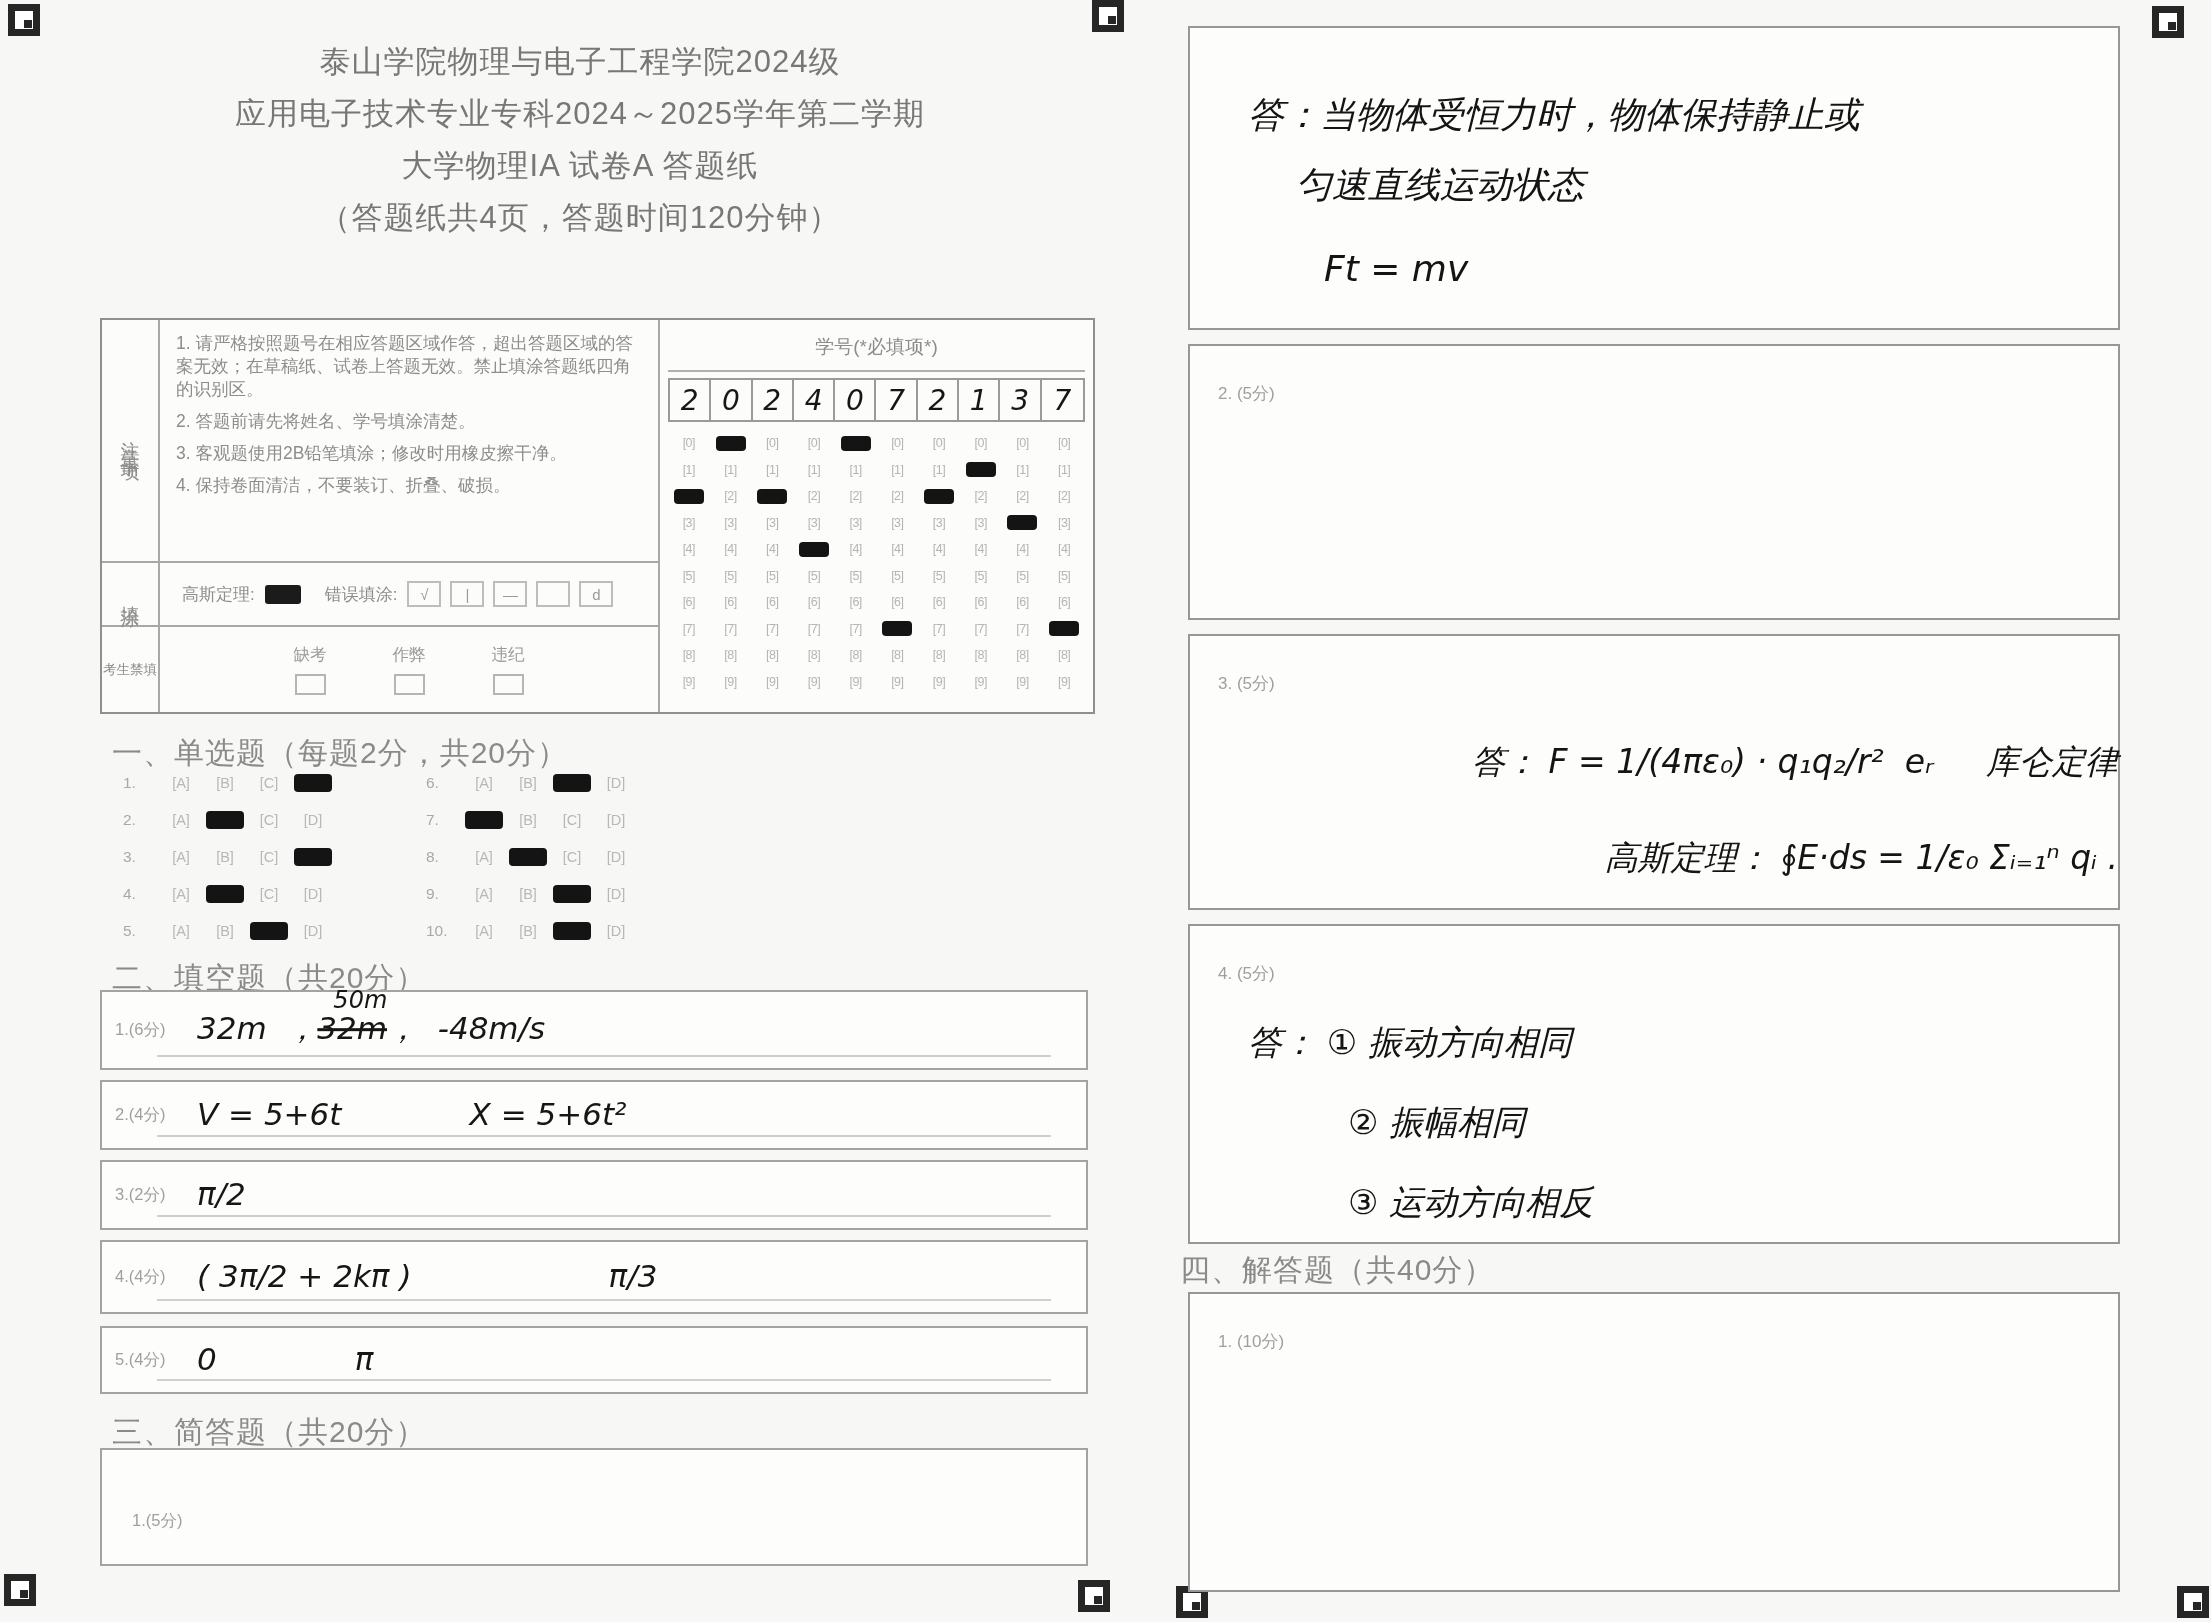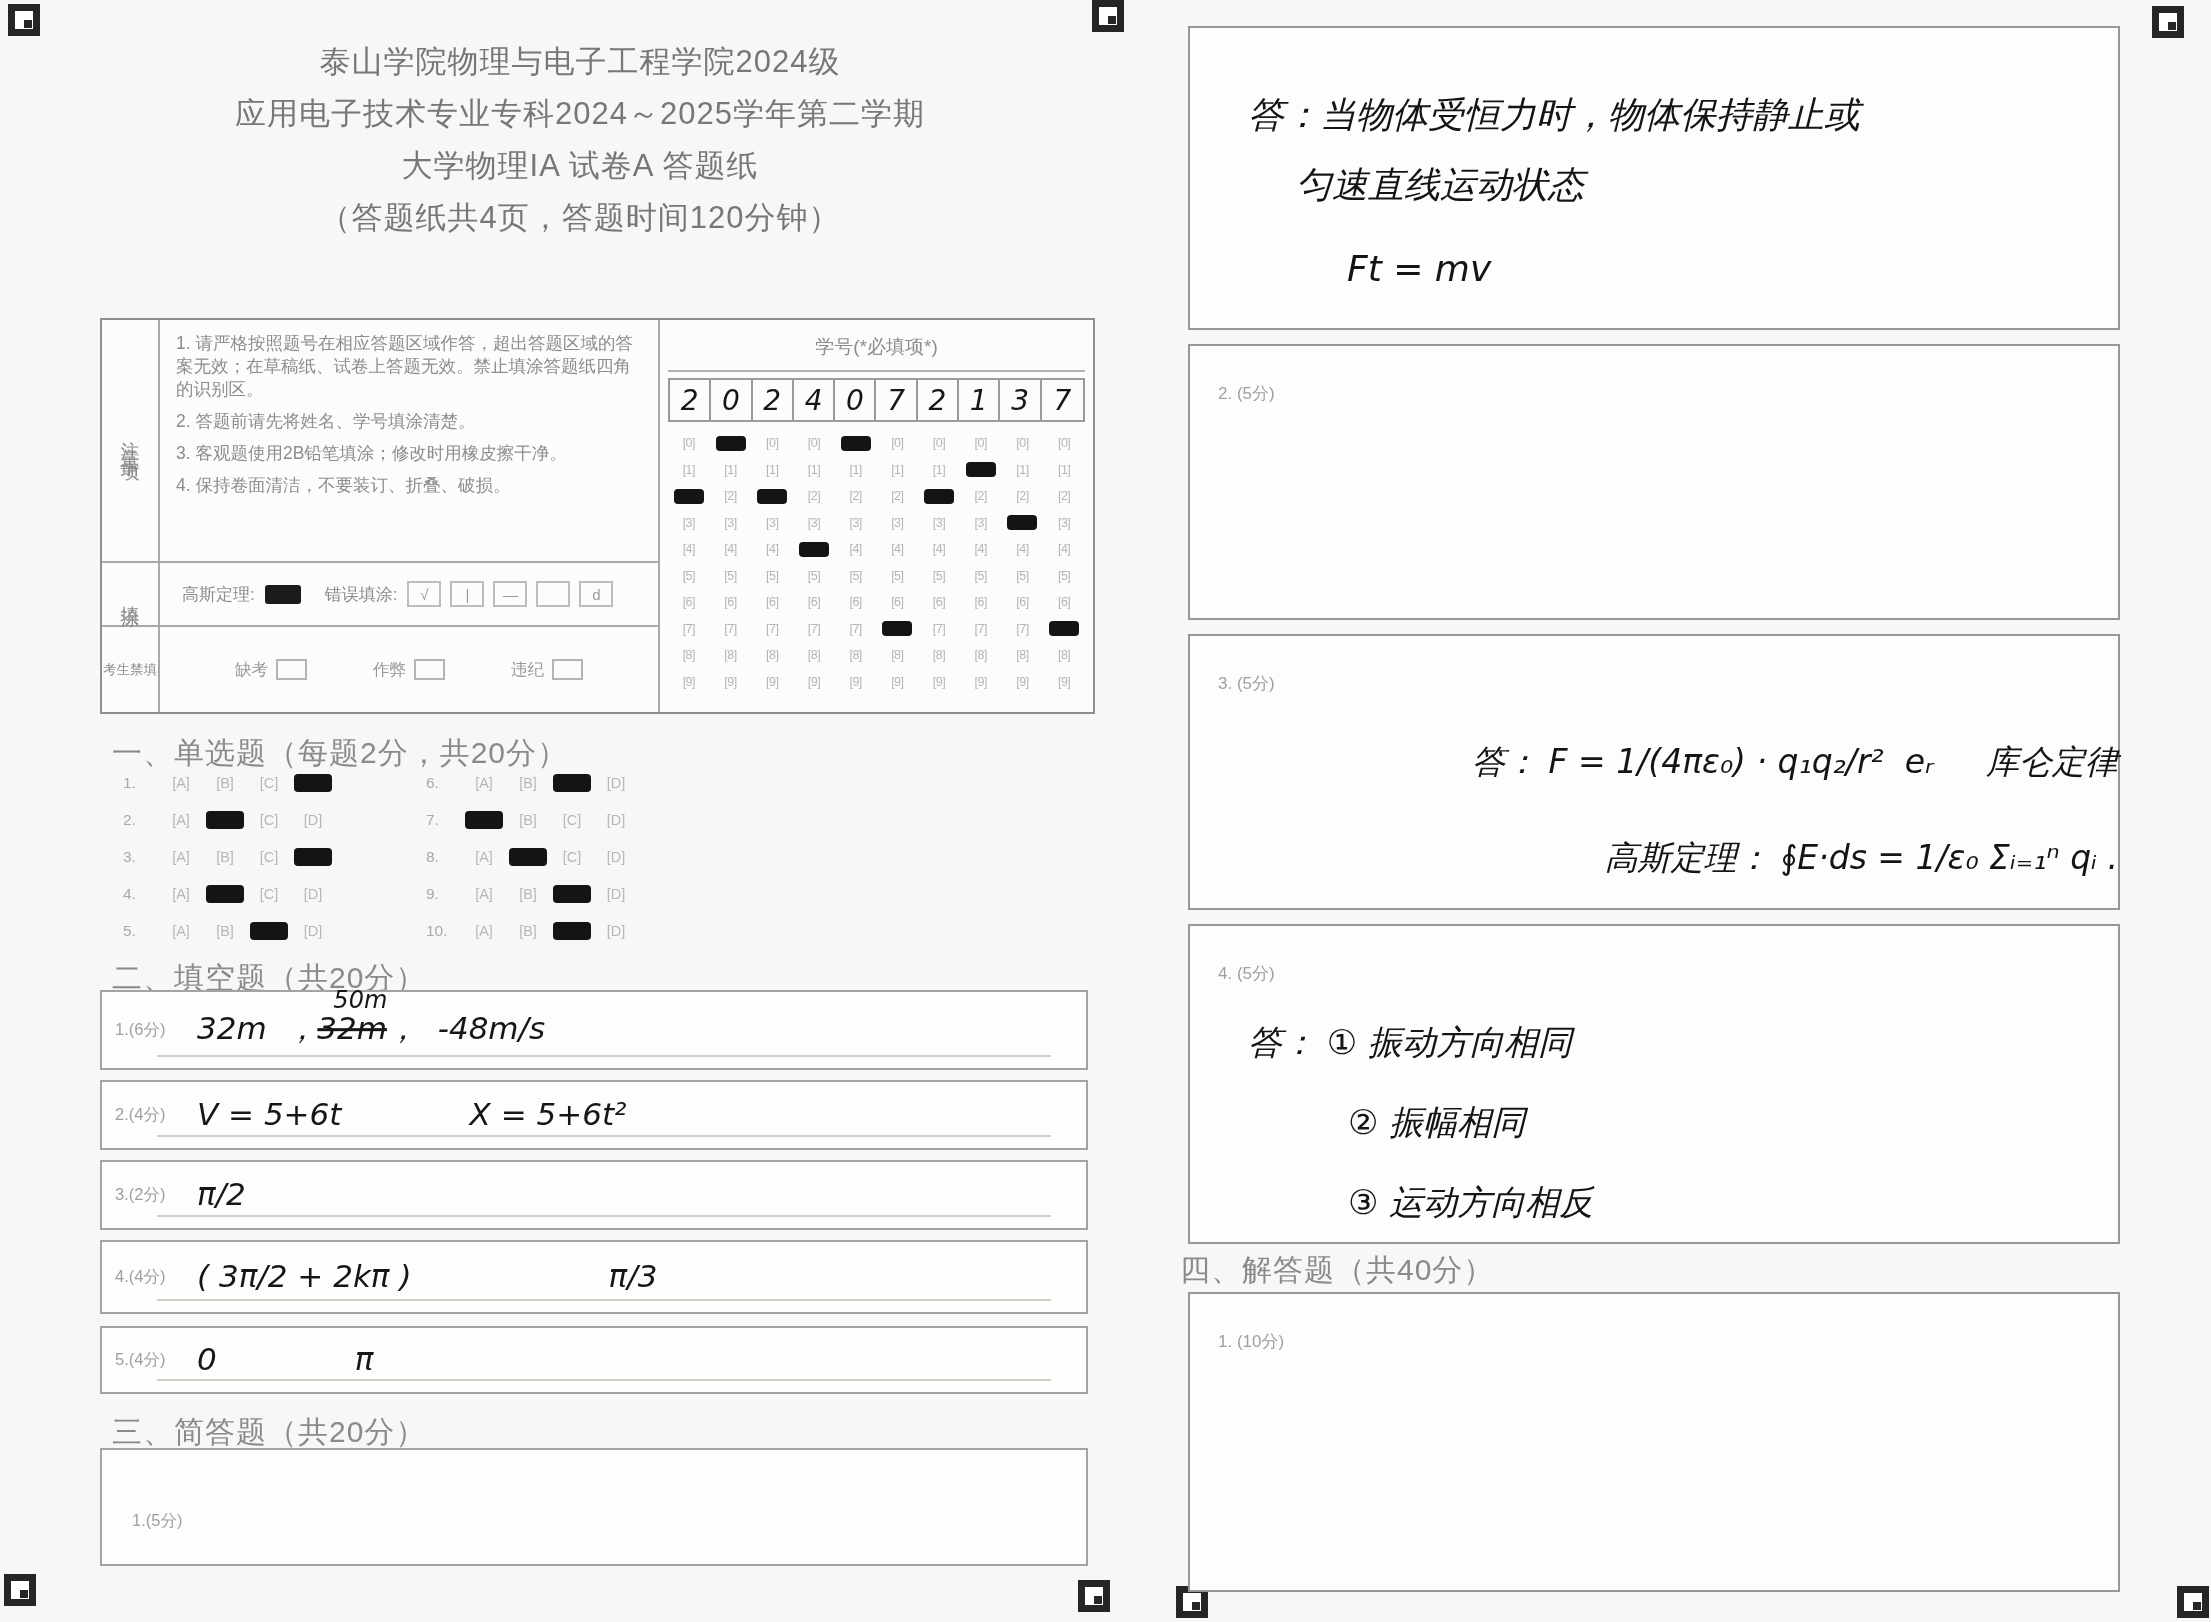--- a/index.html
+++ b/index.html
@@ -41,21 +41,21 @@
   .wrong-wrap{display:inline-flex;gap:9px;}
   .wrong-box{
     display:inline-flex;align-items:center;justify-content:center;
     width:30px;height:22px;border:2px solid #bdbdbd;color:#9a9a9a;font-size:15px;background:#fcfcfb;
   }
   .forbid-label{
     display:flex;align-items:center;justify-content:center;
     border-right:2px solid #a8a8a8;color:#8d8d8d;font-size:13.5px;
   }
   .forbid-content{display:flex;align-items:center;justify-content:center;gap:66px;border-right:2px solid #a8a8a8;}
-  .forbid-opt{display:flex;align-items:center;gap:8px;}
+  .forbid-opt{display:flex;flex-direction:column;align-items:center;gap:8px;}
   .forbid-opt .forbid-label-text{font-size:16.5px;color:#9a9a9a;}
   .forbid-box{width:27px;height:17px;border:2px solid #b5b5b5;background:#fcfcfb;}
   
   .student-cell{grid-row:1/4;grid-column:3;display:flex;flex-direction:column;padding:6px 8px 10px 8px;}
   .sid-header{
     text-align:center;color:#8d8d8d;font-size:19px;padding:8px 0 10px 0;
     border-bottom:2px solid #b0b0b0;margin-bottom:6px;
   }
   .sid-digits{display:grid;grid-template-columns:repeat(10,1fr);border:2px solid #9a9a9a;}
   .sid-digit{
@@ -97,21 +97,21 @@
   
   .ans-box{
     position:absolute;left:1188px;width:932px;border:2px solid #979797;background:#fdfdfc;box-sizing:border-box;
   }
   .box-label{position:absolute;left:28px;top:36px;font-size:17px;color:#9f9f9f;white-space:pre;}
   .lines{position:absolute;left:0;right:0;}
   .hw-line{font-family:"DejaVu Sans",sans-serif;font-style:italic;color:#141414;white-space:pre;}
   #boxA .lines{top:52px;left:58px;}
   #boxA .hw-line{font-size:36px;line-height:70px;}
   #boxA .hw-line:nth-child(2){margin-left:48px;}
-  #boxA .hw-line:nth-child(3){margin-left:99px;margin-top:14px;}
+  #boxA .hw-line:nth-child(3){margin-left:76px;margin-top:14px;}
   #boxB .lines{top:88px;left:62px;}
   #boxB .hw-line{font-size:34px;line-height:84px;}
   #boxB .hw-line:nth-child(2){margin-left:96px;}
   #boxC .lines{top:78px;left:50px;text-align:right;}
   #boxC .hw-line{font-size:33px;line-height:96px;}
   #boxC .hw-line:nth-child(2){margin-left:2px;}
   #boxD .lines{top:76px;left:58px;}
   #boxD .hw-line{font-size:34px;line-height:80px;}
   #boxD .hw-line:nth-child(2){margin-left:100px;}
   #boxD .hw-line:nth-child(3){margin-left:100px;}

